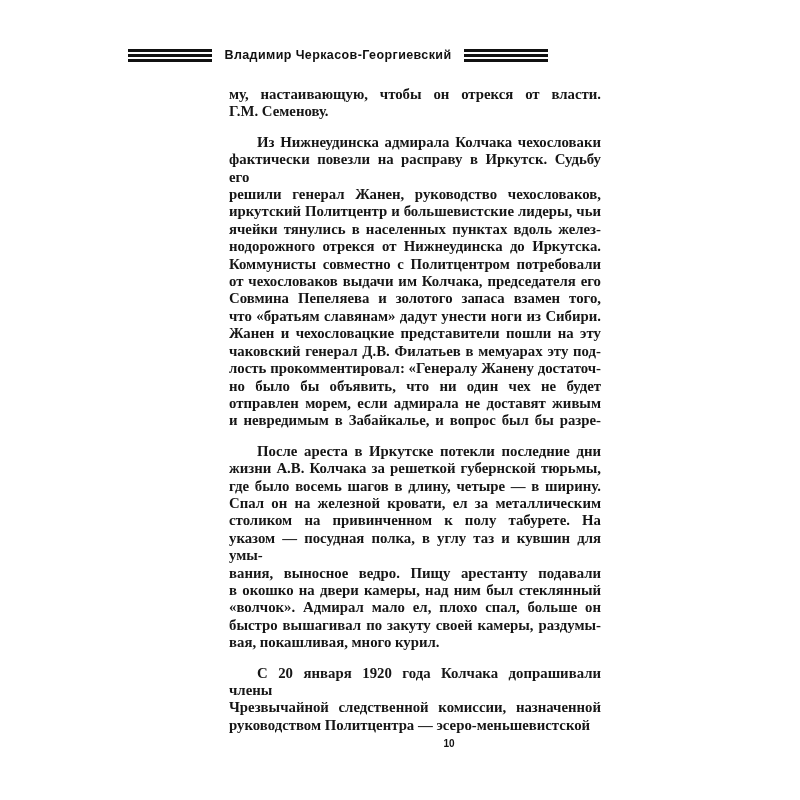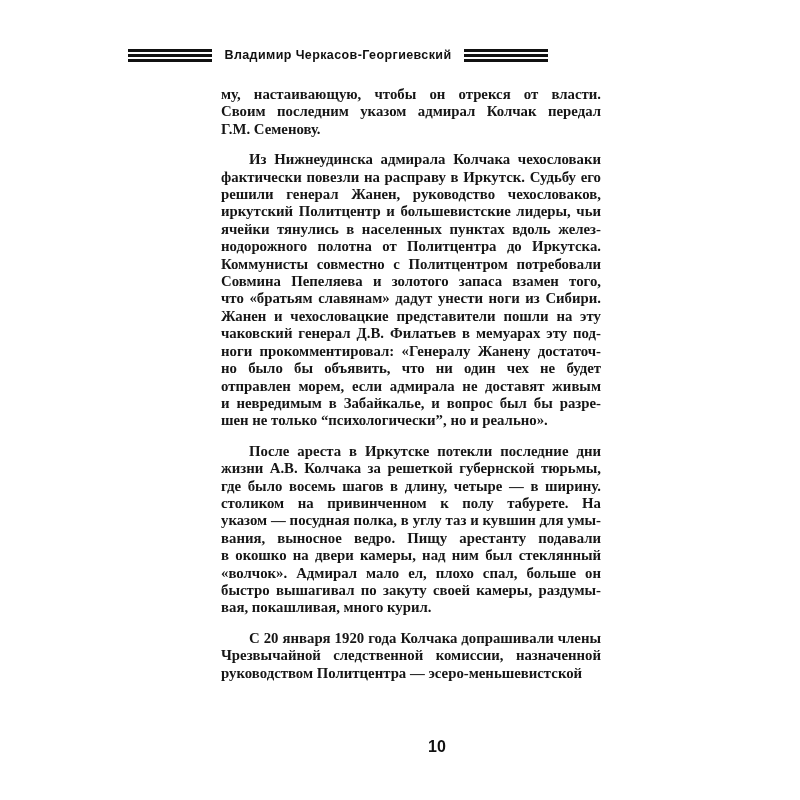--- a/index.html
+++ b/index.html
@@ -53,75 +53,76 @@
     font-weight: bold;
     line-height: 17.4px;
     color: #161616;
   }
   .para { margin: 0 0 13px 0; }
   .para:last-child { margin-bottom: 0; }
   .line {
     text-align: justify;
     text-align-last: justify;
     white-space: normal;
+    margin-left: 8px;
   }
   .line.last { text-align-last: left; }
   .para.indent .line.first { text-indent: 28px; }
   .page-number {
     position: absolute;
     top: 738px;
-    left: 221px;
+    left: 233px;
     width: 380px;
     text-align: center;
     font-family: "Liberation Sans", sans-serif;
     font-weight: bold;
-    font-size: 16px;
+    font-size: 10px;
     color: #111;
     padding-left: 26px;
   }
 </style>
 </head>
 <body>
 
 <div class="page">
 
   <div class="running-head">
     <div class="ornament-bar"></div>
     <div class="author">Владимир Черкасов-Георгиевский</div>
     <div class="ornament-bar"></div>
   </div>
 
   <div class="body-column">
       <div class="para">
         <div class="line first">му, настаивающую, чтобы он отрекся от власти.</div>
-        <div class="line">Своим последним указом адмирал Колчак передал</div>
         <div class="line last">Г.М. Семенову.</div>
       </div>
       <div class="para indent">
         <div class="line first">Из Нижнеудинска адмирала Колчака чехословаки</div>
         <div class="line">фактически повезли на расправу в Иркутск. Судьбу его</div>
         <div class="line">решили генерал Жанен, руководство чехословаков,</div>
         <div class="line">иркутский Политцентр и большевистские лидеры, чьи</div>
         <div class="line">ячейки тянулись в населенных пунктах вдоль желез-</div>
-        <div class="line">нодорожного полотна от Политцентра до Иркутска.</div>
+        <div class="line">нодорожного отрекся от Нижнеудинска до Иркутска.</div>
         <div class="line">Коммунисты совместно с Политцентром потребовали</div>
+        <div class="line">от чехословаков выдачи им Колчака, председателя его</div>
         <div class="line">Совмина Пепеляева и золотого запаса взамен того,</div>
         <div class="line">что «братьям славянам» дадут унести ноги из Сибири.</div>
         <div class="line">Жанен и чехословацкие представители пошли на эту</div>
         <div class="line">чаковский генерал Д.В. Филатьев в мемуарах эту под-</div>
-        <div class="line">ноги прокомментировал: «Генералу Жанену достаточ-</div>
+        <div class="line">лость прокомментировал: «Генералу Жанену достаточ-</div>
         <div class="line">но было бы объявить, что ни один чех не будет</div>
         <div class="line">отправлен морем, если адмирала не доставят живым</div>
         <div class="line">и невредимым в Забайкалье, и вопрос был бы разре-</div>
-        <div class="line last">шен не только “психологически”, но и реально».</div>
       </div>
       <div class="para indent">
         <div class="line first">После ареста в Иркутске потекли последние дни</div>
         <div class="line">жизни А.В. Колчака за решеткой губернской тюрьмы,</div>
         <div class="line">где было восемь шагов в длину, четыре —  в ширину.</div>
+        <div class="line">Спал он на железной кровати, ел за металлическим</div>
         <div class="line">столиком на привинченном к полу табурете. На</div>
         <div class="line">указом —  посудная полка, в углу таз и кувшин для умы-</div>
         <div class="line">вания, выносное ведро. Пищу арестанту подавали</div>
         <div class="line">в окошко на двери камеры, над ним был стеклянный</div>
         <div class="line">«волчок». Адмирал мало ел, плохо спал, больше он</div>
         <div class="line">быстро вышагивал по закуту своей камеры, раздумы-</div>
         <div class="line last">вая, покашливая, много курил.</div>
       </div>
       <div class="para indent">
         <div class="line first">С 20 января 1920 года Колчака допрашивали члены</div>

